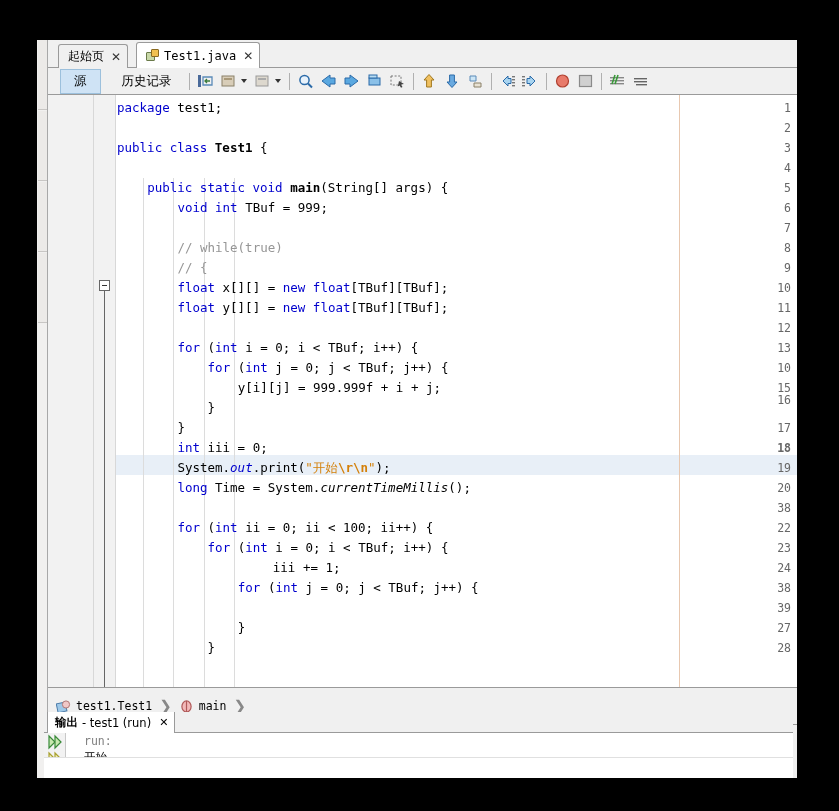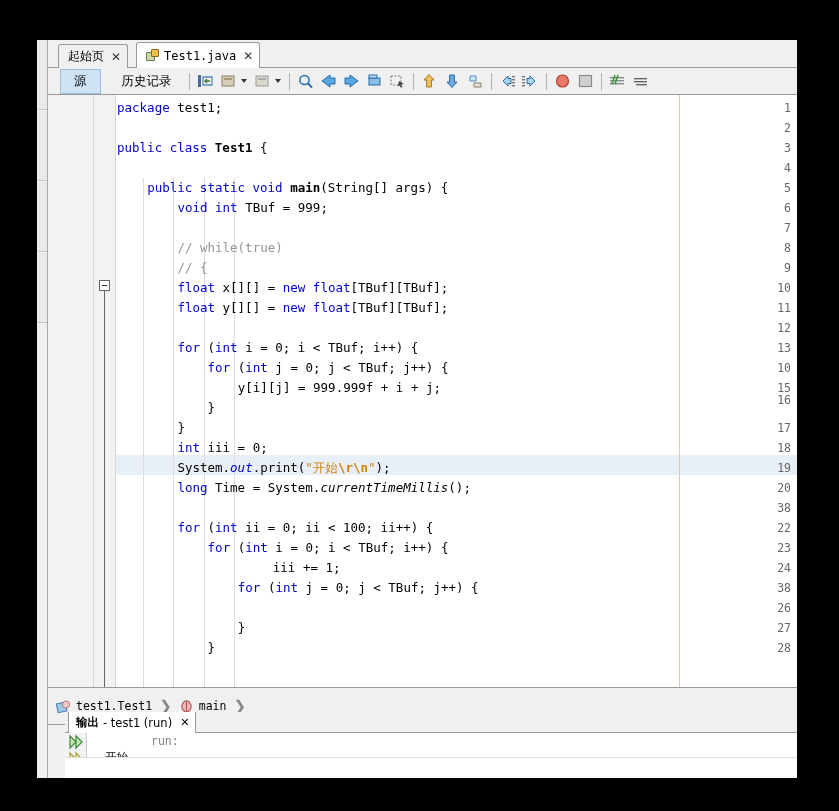--- a/index.html
+++ b/index.html
@@ -180,21 +180,21 @@
     font-size: 11.5px; color: #000;
   }
   .bcicon { width: 15px; height: 15px; margin-right: 5px; flex:0 0 auto;}
   .bcsep {
     margin: 0 7px; color: #888; font-size: 15px;
     font-family: "DejaVu Sans", sans-serif;
   }
 
   
   .outpanel {
-    position: absolute; left: 28px; top: 672px;
+    position: absolute; left: 7px; top: 672px;
     width: 749px; height: 66px;
     background: #86efac;
   }
   .outtabrow {
     position: absolute; left: 0; top: 0; width: 749px; height: 21px;
     background: #f0f0f0; border-bottom: 1px solid #9a9a9a;
   }
   .outtab {
     position: absolute; left: 3px; top: 0; height: 21px;
     background: #ffffff;
@@ -212,21 +212,21 @@
     position: absolute; left: 0; top: 0; width: 22px; height: 45px;
     background: #f2f2f2; border-right: 1px solid #c8c8c8;
   }
   .obtn { position: absolute; left: 3px; width: 16px; height: 16px; }
   .outlines {
     position: absolute; left: 40px; top: 0;
     font-family: "DejaVu Sans Mono", monospace;
     font-size: 11.5px; line-height: 16px;
   }
   .oline { height: 16px; white-space: pre; color: #000; }
-  .oline.dim { color: #808080; margin-left: 46px; }
+  .oline.dim { color: #808080; }
   .outcut {
     position: absolute; left: 0; top: 45px;
     width: 749px; height: 21px; background: #ffffff;
     border-top: 1px solid #e0e0e0;
     overflow: hidden;
   }
 </style>
 </head>
 <body>
 
@@ -411,29 +411,29 @@
         <div class="lnum" style="top: 143px;">8</div>
         <div class="lnum" style="top: 163px;">9</div>
         <div class="lnum" style="top: 183px;">10</div>
         <div class="lnum" style="top: 203px;">11</div>
         <div class="lnum" style="top: 223px;">12</div>
         <div class="lnum" style="top: 243px;">13</div>
         <div class="lnum" style="top: 263px;">10</div>
         <div class="lnum" style="top: 283px;">15</div>
         <div class="lnum" style="top: 295px; text-align: right;">16</div>
         <div class="lnum" style="top: 323px;">17</div>
-        <div class="lnum" style="top: 343px;">18</div>
+        <div class="lnum" style="top: 343px; font-weight: bold;">18</div>
         <div class="lnum" style="top: 363px;">19</div>
         <div class="lnum" style="top: 383px;">20</div>
         <div class="lnum" style="top: 403px;">38</div>
         <div class="lnum" style="top: 423px;">22</div>
         <div class="lnum" style="top: 443px;">23</div>
         <div class="lnum" style="top: 463px;">24</div>
         <div class="lnum" style="top: 483px;">38</div>
-        <div class="lnum" style="top: 503px;">26</div>
+        <div class="lnum" style="top: 503px;">39</div>
         <div class="lnum" style="top: 523px;">27</div>
         <div class="lnum" style="top: 543px;">28</div>
       </div>
     <div class="codearea" id="codearea">
         <div class="cline" style="top: 3px; left: 0px;"><span class="kw">package</span><span> test1;</span></div>
         <div class="cline" style="top: 43px; left: 0px;"><span class="kw">public class </span><span class="cls">Test1</span><span> {</span></div>
         <div class="cline" style="top: 83px; left: 30.2px;"><span class="kw">public static void </span><span class="cls">main</span><span>(String[] args) {</span></div>
         <div class="cline" style="top: 103px; left: 60.4px;"><span class="kw">void int </span><span>TBuf = 999;</span></div>
         <div class="cline" style="top: 143px; left: 60.4px;"><span class="cmt">// while(true)</span></div>
         <div class="cline" style="top: 163px; left: 60.4px;"><span class="cmt">// {</span></div>

